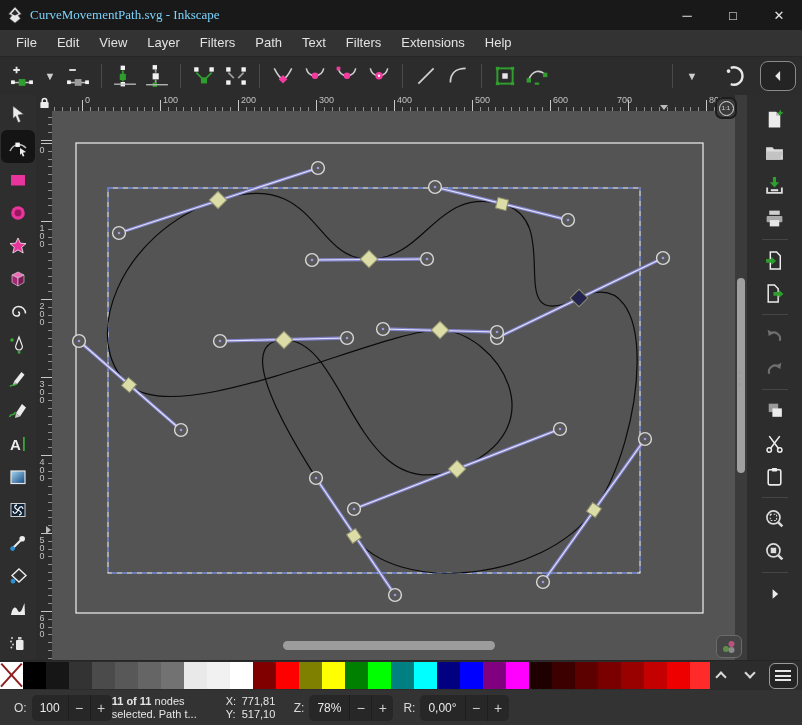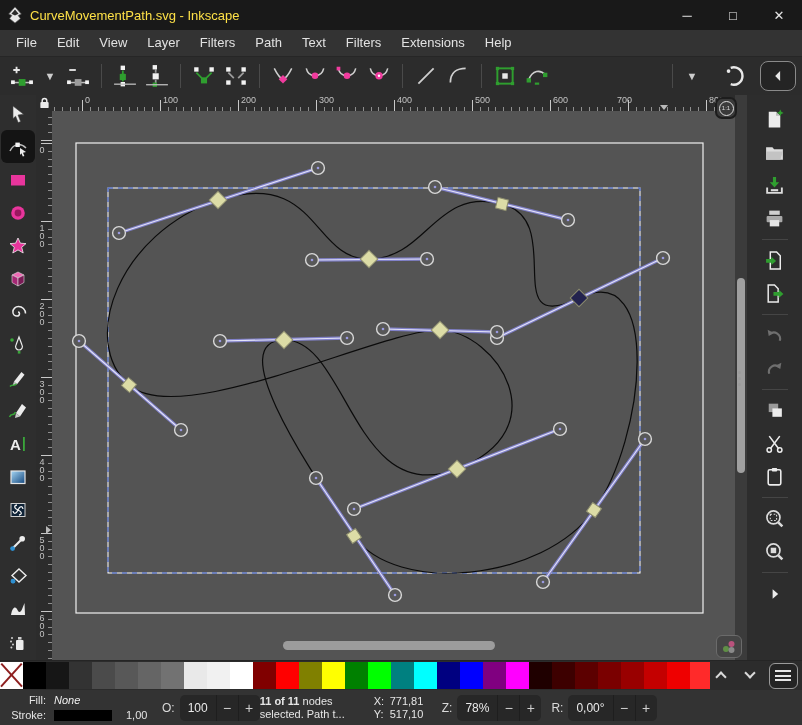--- a/index.html
+++ b/index.html
@@ -2,21 +2,21 @@
 <html><head>
 <meta charset="utf-8">
 <style>
   * { margin:0; padding:0; box-sizing:border-box; }
   html,body { width:802px; height:725px; overflow:hidden; background:#2d2d2d;
     font-family:"Liberation Sans", sans-serif; color:#e6e6e6; }
 
   
   .titlebar { height:30px; background:#191919; display:flex; align-items:center; }
   .titlebar .logo { width:30px; display:flex; justify-content:center; }
-  .titlebar .title { font-size:13px; color:#fde047; }
+  .titlebar .title { font-size:13px; color:#7dd3fc;font-family:Liberation Serif, serif; }
   .titlebar .spacer { flex:1; }
   .winbtn { width:46px; height:30px; display:flex; align-items:center; justify-content:center;
     font-size:13px; color:#e6e6e6; background:none; border:none; }
 
   
   .menubar { height:27px; background:#333333; display:flex; align-items:center; padding-left:6px;
     border-bottom:1px solid #262626;}
   .menu-item { padding:0 10px; font-size:13px; color:#e2e2e2; line-height:26px; }
 
   
@@ -680,31 +680,20 @@
       </button>
     <button class="pal-menu" title="Palette options">
         <i></i>
         <i></i>
         <i></i>
       </button>
   </div>
 </div>
 
 <div class="statusbar">
-  <div class="fs-block">
-    <div class="fs-row">
-      <span class="fs-label">Fill:</span>
-      <span class="fill-none">None</span>
-    </div>
-    <div class="fs-row">
-      <span class="fs-label">Stroke:</span>
-      <span class="stroke-swatch"></span>
-      <span class="stroke-width">1,00</span>
-    </div>
-  </div>
   <span class="widget-label">O:</span>
   <div class="spinbox">
     <span class="val">100</span>
     <button>−</button>
     <button>+</button>
   </div>
   <div class="msg">
     <div><b>11 of 11</b><span> nodes</span></div>
     <div>selected. Path t...</div>
   </div>

